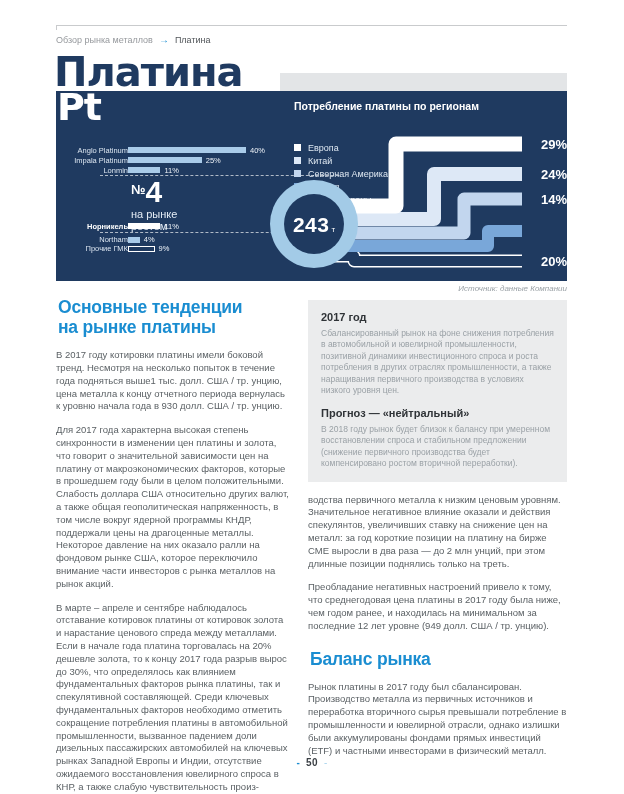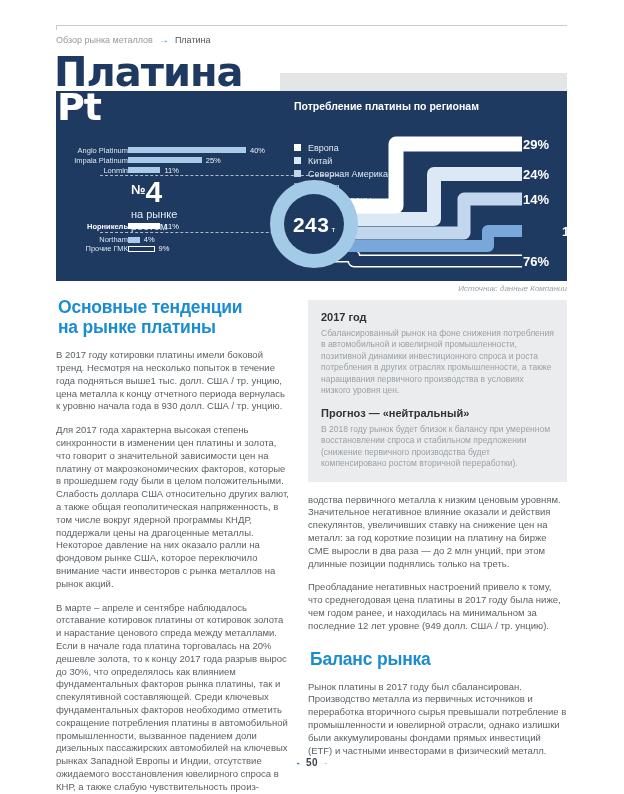--- a/index.html
+++ b/index.html
@@ -40,21 +40,21 @@
   .rank .number{font-size:30px;font-weight:bold;line-height:1;}
   .rank-caption{left:75px;top:118px;font-size:11px;line-height:1.05;color:#e4ecf5;white-space:pre-line;}
 
   
   .cons-title{left:238px;top:9px;font-size:10.5px;font-weight:bold;color:#ffffff;}
   .legend{left:238px;top:30px;margin-top:20px;}
   .legend-item{display:flex;align-items:center;height:13px;}
   .swatch{width:7px;height:7px;margin-right:7px;border:1px solid transparent;box-sizing:border-box;}
   .legend-label{font-size:9px;color:#dfe8f2;}
   .flow-svg{left:180px;top:0;width:331px;height:190px;}
-  .flow-label{font-size:13px;font-weight:bold;color:#ffffff;width:44px;}
+  .flow-label{font-size:13px;font-weight:bold;color:#ffffff;width:44px;text-align:right;}
   .donut-text{left:216px;top:122px;width:84px;text-align:center;color:#ffffff;}
   .donut-text .big{font-size:21px;font-weight:bold;letter-spacing:0.5px;}
   .donut-text .unit{font-size:8px;vertical-align:baseline;margin-left:2px;}
 
   .source-line{left:308px;top:284px;width:259px;text-align:right;
     font-size:8px;font-style:italic;color:#9aa1a6;}
 
   
   .col{font-size:9.5px;line-height:12.8px;color:#5b6165;}
   .col-left{left:56px;top:297px;width:234px;}
@@ -182,21 +182,21 @@
   </svg>
 
   <div class="abs donut-text">
     <span class="big">243</span><span class="unit">т</span>
   </div>
 
   <div class="abs flow-label" style="left:467px;top:46px;">29%</div>
   <div class="abs flow-label" style="left:467px;top:76px;">24%</div>
   <div class="abs flow-label" style="left:467px;top:101px;">14%</div>
   <div class="abs flow-label" style="left:467px;top:133px;margin-left:39px;">13%</div>
-  <div class="abs flow-label" style="left:467px;top:163px;">76%</div>
+  <div class="abs flow-label" style="left:467px;top:163px;">20%</div>
 </div>
 
 <div class="abs source-line">Источник: данные Компании</div>
 
 <div class="abs col col-left">
   <h2 class="blue">Основные тенденции
 на рынке платины</h2>
   <p>В 2017 году котировки платины имели боковой тренд. Несмотря на несколько попыток в течение года подняться выше1 тыс. долл. США / тр. унцию, цена металла к концу отчетного периода вернулась к уровню начала года в 930 долл. США / тр. унцию.</p>
   <p>Для 2017 года характерна высокая степень синхронности в изменении цен платины и золота, что говорит о значительной зависимости цен на платину от макроэкономических факторов, которые в прошедшем году были в целом положительными. Слабость доллара США относительно других валют, а также общая геополитическая напряженность, в том числе вокруг ядерной программы КНДР, поддержали цены на драгоценные металлы. Некоторое давление на них оказало ралли на фондовом рынке США, которое переключило внимание части инвесторов с рынка металлов на рынок акций.</p>
   <p>В марте – апреле и сентябре наблюдалось отставание котировок платины от котировок золота и нарастание ценового спреда между металлами. Если в начале года платина торговалась на 20% дешевле золота, то к концу 2017 года разрыв вырос до 30%, что определялось как влиянием фундаментальных факторов рынка платины, так и спекулятивной составляющей. Среди ключевых фундаментальных факторов необходимо отметить сокращение потребления платины в автомобильной промышленности, вызванное падением доли дизельных пассажирских автомобилей на ключевых рынках Западной Европы и Индии, отсутствие ожидаемого восстановления ювелирного спроса в КНР, а также слабую чувствительность произ-</p>

